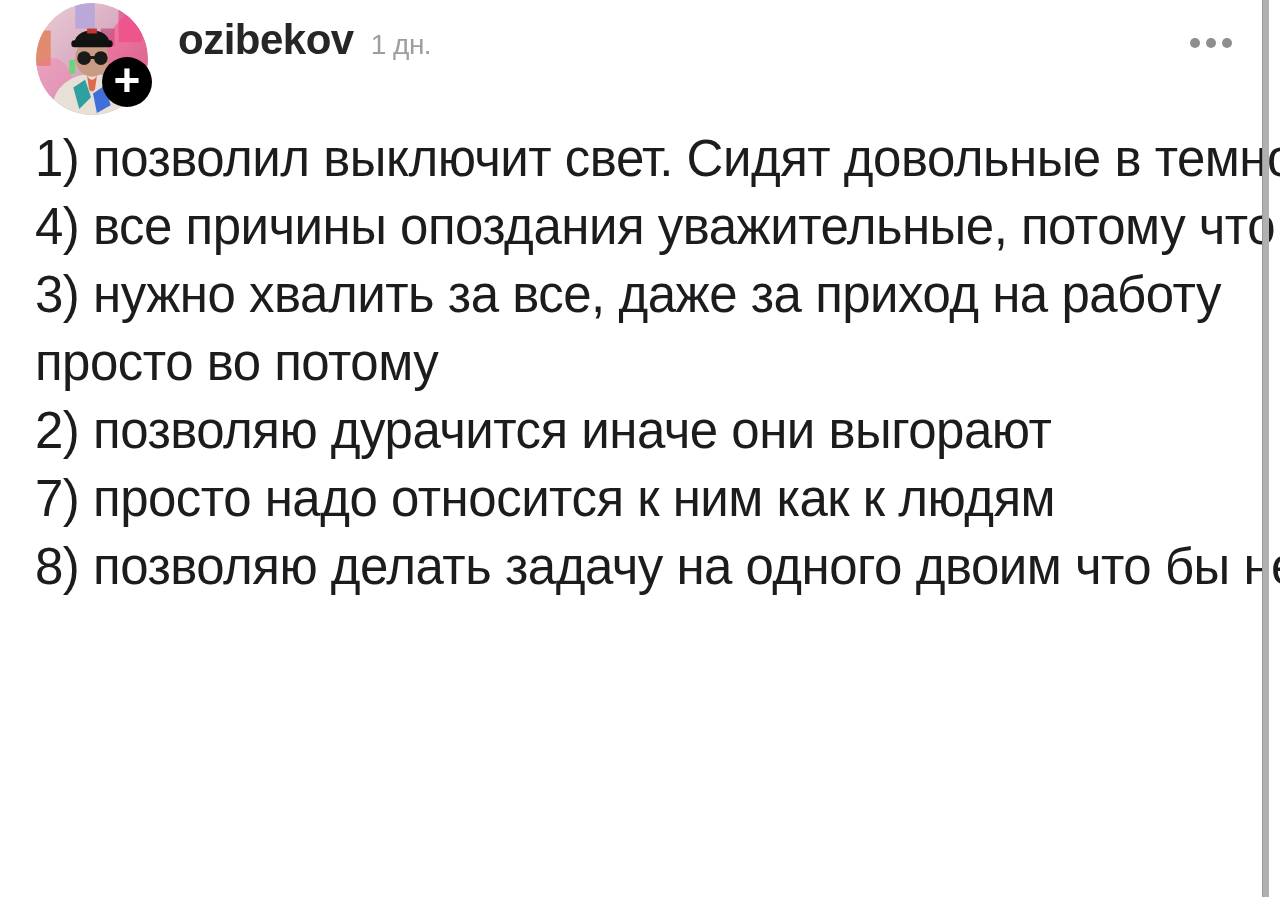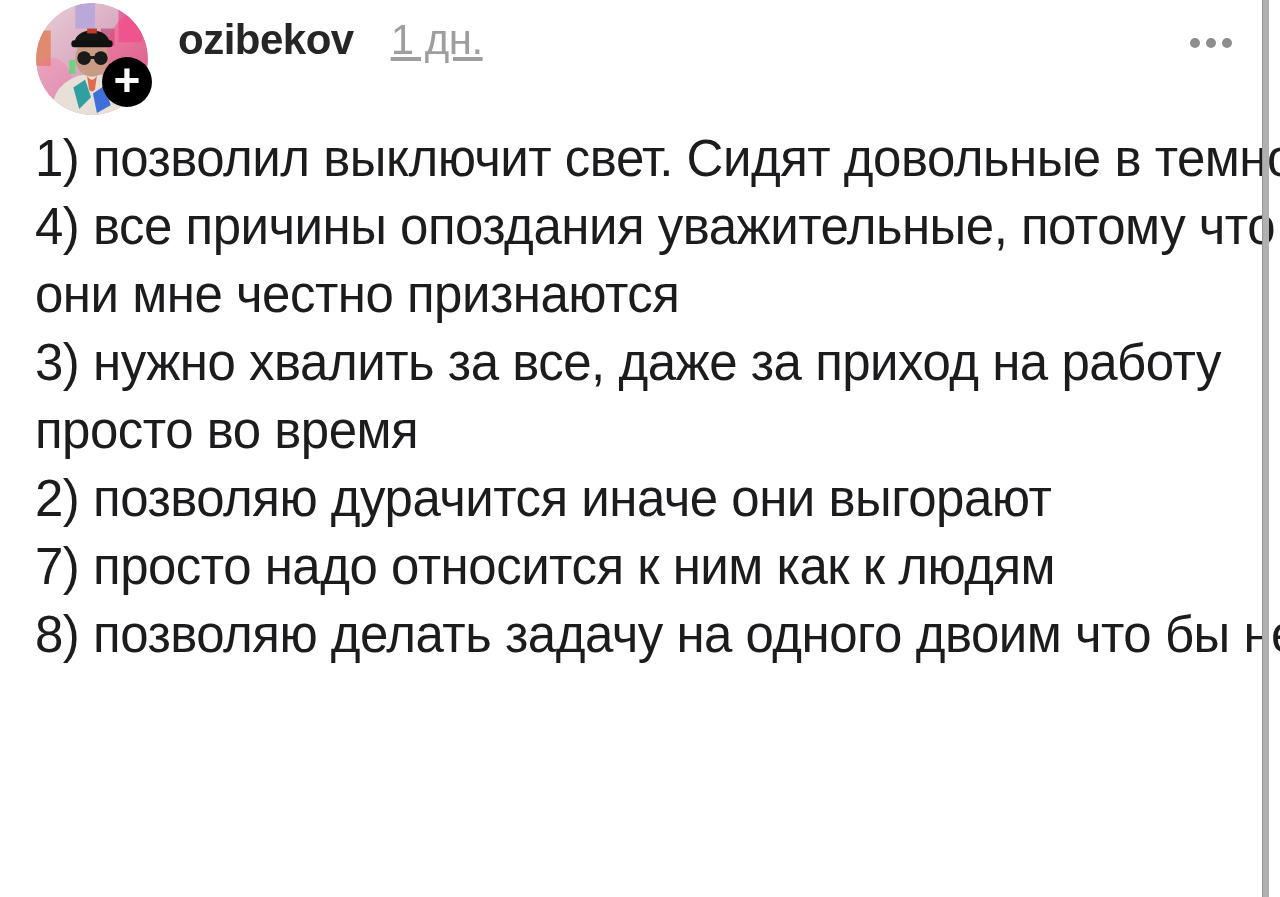--- a/index.html
+++ b/index.html
@@ -12,23 +12,23 @@
   .screen{position:relative;width:1280px;height:897px;background:var(--background);}
 
   
   .post-header{position:absolute;left:0;top:0;width:1280px;height:120px;}
   .avatar-wrap{position:absolute;left:36px;top:3px;width:112px;height:112px;}
   .avatar-photo{width:112px;height:112px;border-radius:50%;overflow:hidden;display:block;}
   .plus-badge{position:absolute;left:66px;top:54px;width:50px;height:50px;border-radius:50%;
     background:var(--badge-bg);display:flex;align-items:center;justify-content:center;cursor:pointer;}
   .plus-badge span{color:var(--badge-plus);font-size:46px;font-weight:700;line-height:1;
     transform:translateY(-2px);}
-  .head-text{position:absolute;left:178px;top:16px;display:flex;align-items:baseline;gap:20px;}
+  .head-text{position:absolute;left:178px;top:16px;display:flex;align-items:baseline;}
   .username{font-size:42px;font-weight:700;color:var(--username);letter-spacing:-0.5px;cursor:pointer;}
-  .timestamp{font-size:42px;font-weight:400;color:var(--timestamp);margin-left:17px;letter-spacing:-0.5px;text-decoration:underline;}
+  .timestamp{font-size:28px;font-weight:400;color:var(--timestamp);margin-left:17px;letter-spacing:-0.5px;}
   .more-btn{position:absolute;left:1186px;top:34px;padding:4px;display:flex;gap:6px;cursor:pointer;}
   .more-btn i{display:block;width:10px;height:10px;border-radius:50%;background:var(--more-icon);}
 
   
   .post-body{position:absolute;left:35px;top:125px;right:20px;}
   .post-line{font-size:51px;line-height:68px;color:var(--text);letter-spacing:-0.5px;
     white-space:nowrap;font-weight:400;}
 
   
   .scrollbar{position:absolute;left:1262px;top:0;width:7px;height:897px;
@@ -95,23 +95,22 @@
       <i></i>
       <i></i>
       <i></i>
     </div>
 
   </header>
 
   <main class="post-body">
     <div class="post-line">1) позволил выключит свет. Сидят довольные в темноте</div>
     <div class="post-line">4) все причины опоздания уважительные, потому что</div>
-    <div class="post-line">они мне честно признаются</div>
     <div class="post-line">3) нужно хвалить за все, даже за приход на работу</div>
-    <div class="post-line">просто во время</div>
+    <div class="post-line">просто во потому</div>
     <div class="post-line">2) позволяю дурачится иначе они выгорают</div>
     <div class="post-line">7) просто надо относится к ним как к людям</div>
     <div class="post-line">8) позволяю делать задачу на одного двоим что бы не</div>
   </main>
 
   <div class="scrollbar"></div>
 
 </div>
 
 </body></html>

